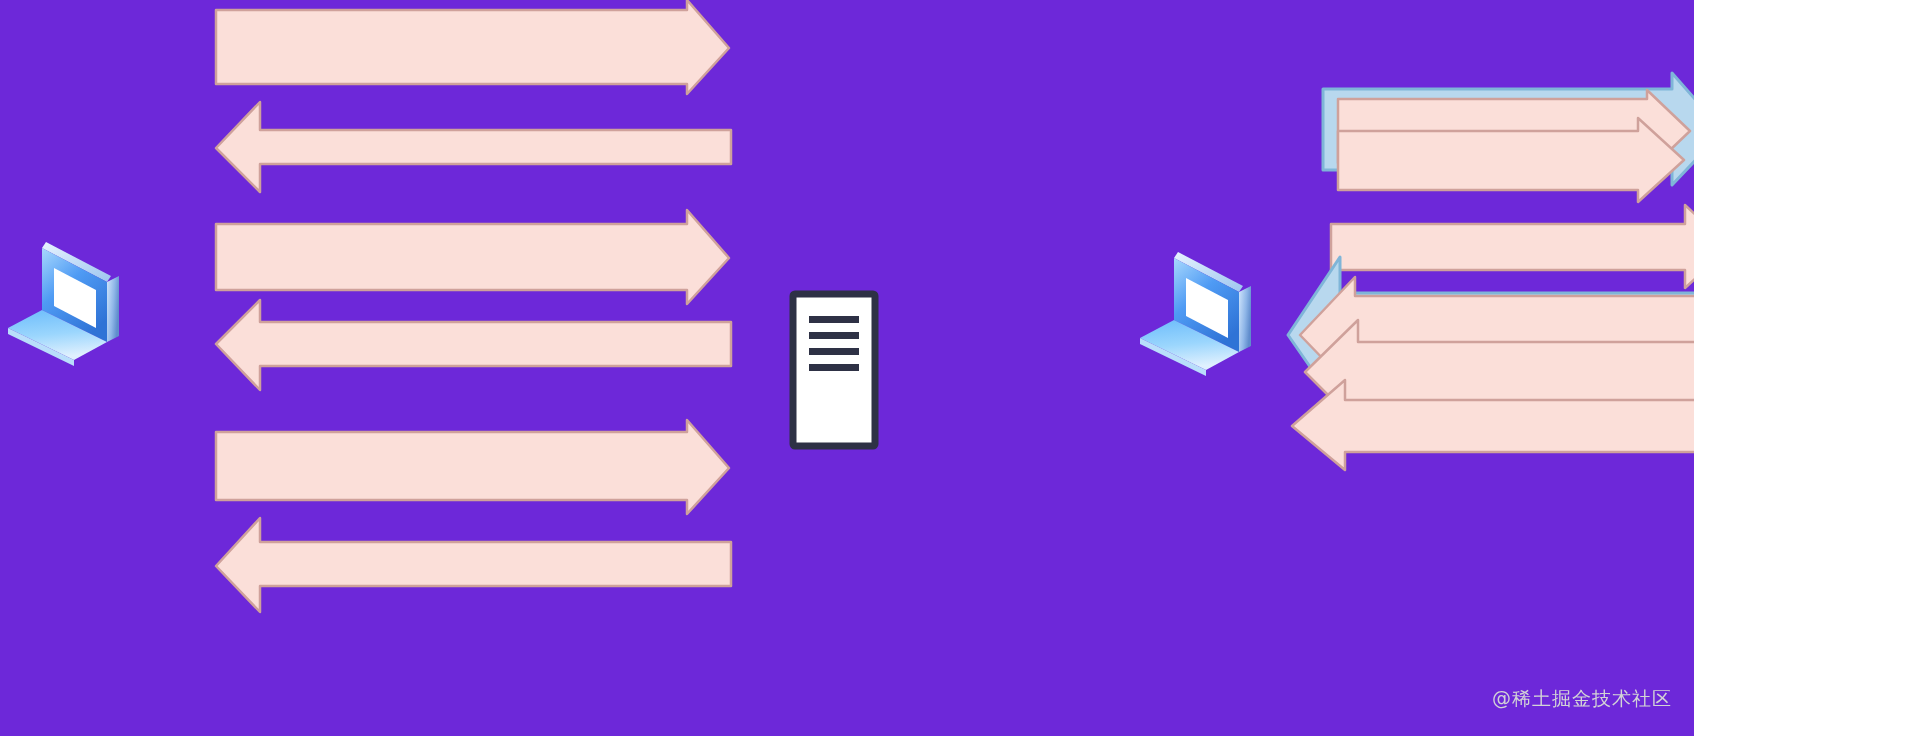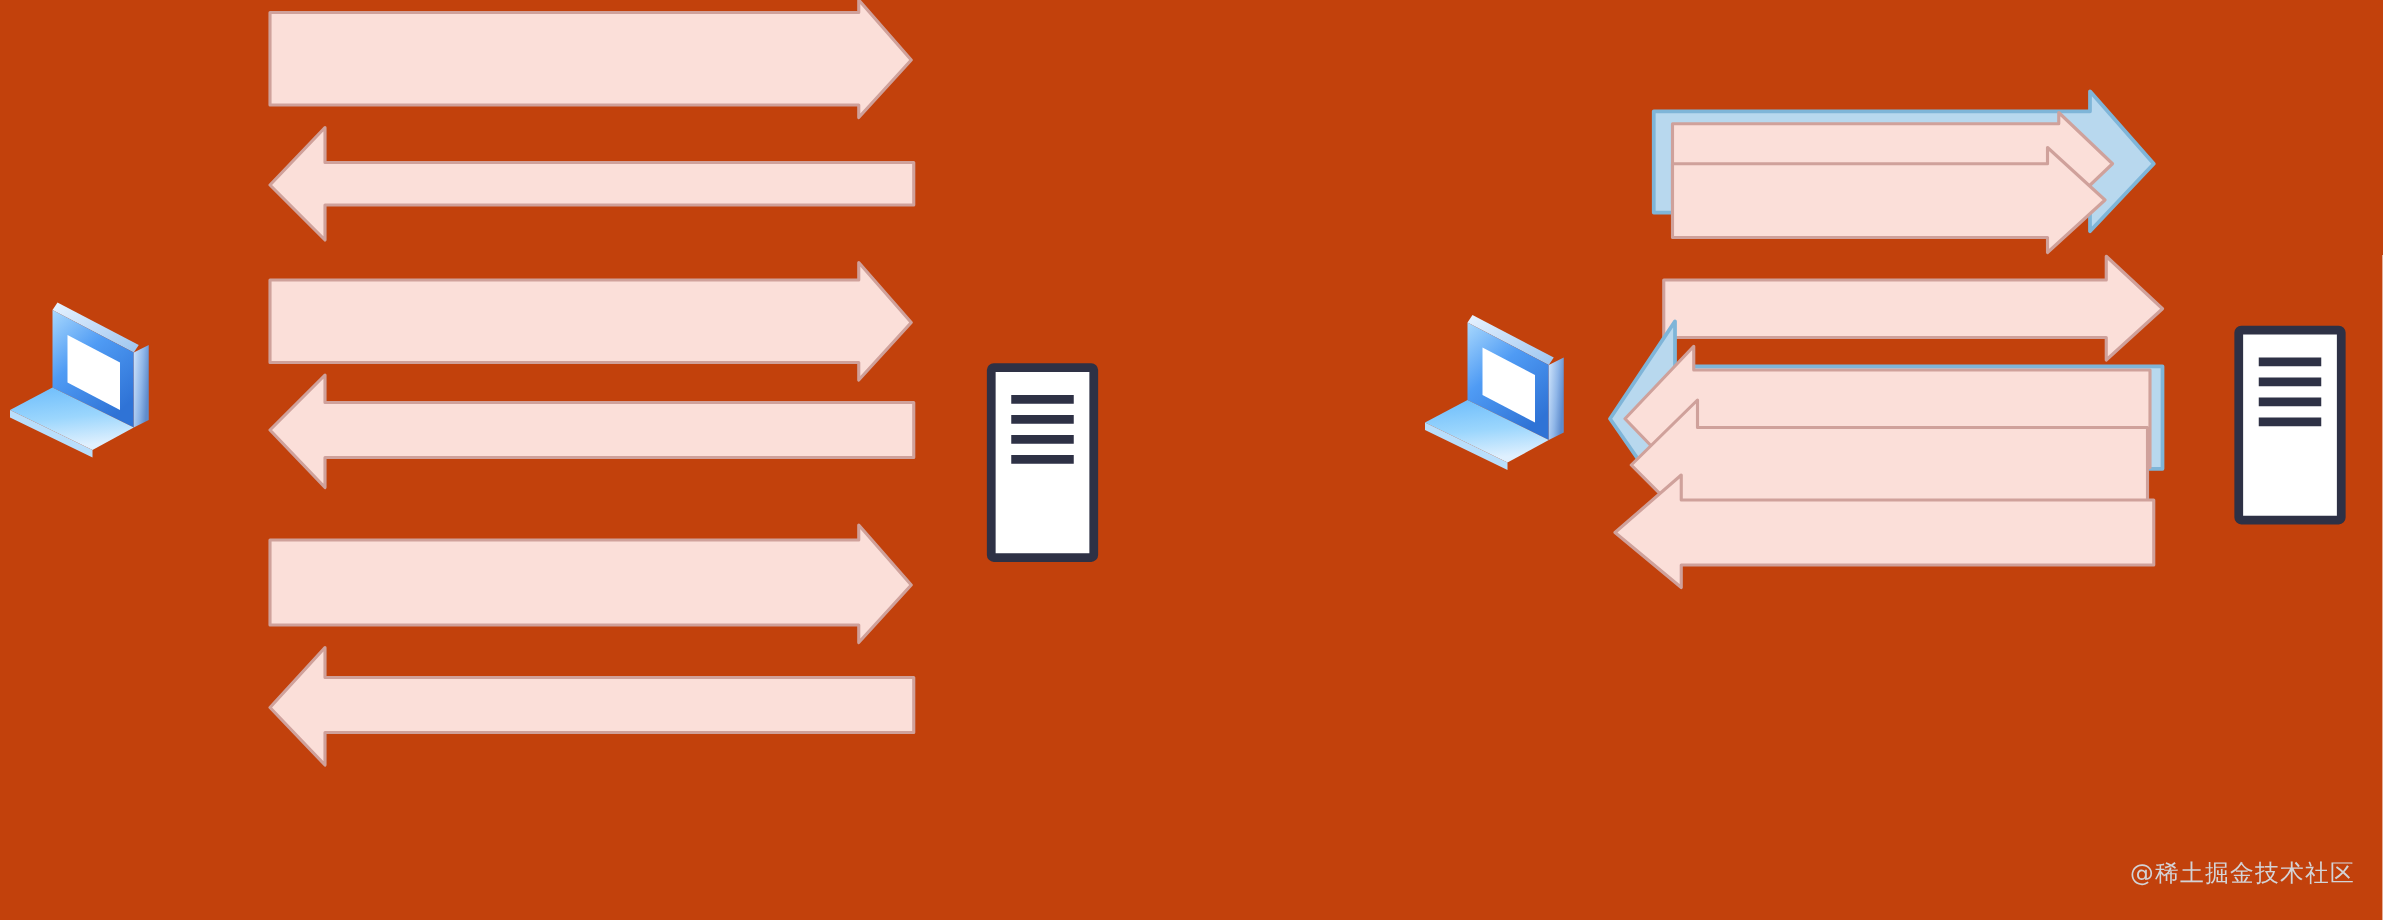--- a/index.html
+++ b/index.html
@@ -6,23 +6,23 @@
   html, body {
     margin: 0;
     padding: 0;
     background: #ffffff;
   }
   body {
     font-family: "Liberation Sans", sans-serif;
   }
   #stage {
     position: relative;
-    width: 1906px;
+    width: 1694px;
     height: 736px;
-    background: #c2410c;
+    background: #6d28d9;
     overflow: hidden;
   }
   .layer {
     position: absolute;
     left: 0;
     top: 0;
     width: 1906px;
     height: 736px;
   }
   .watermark {

